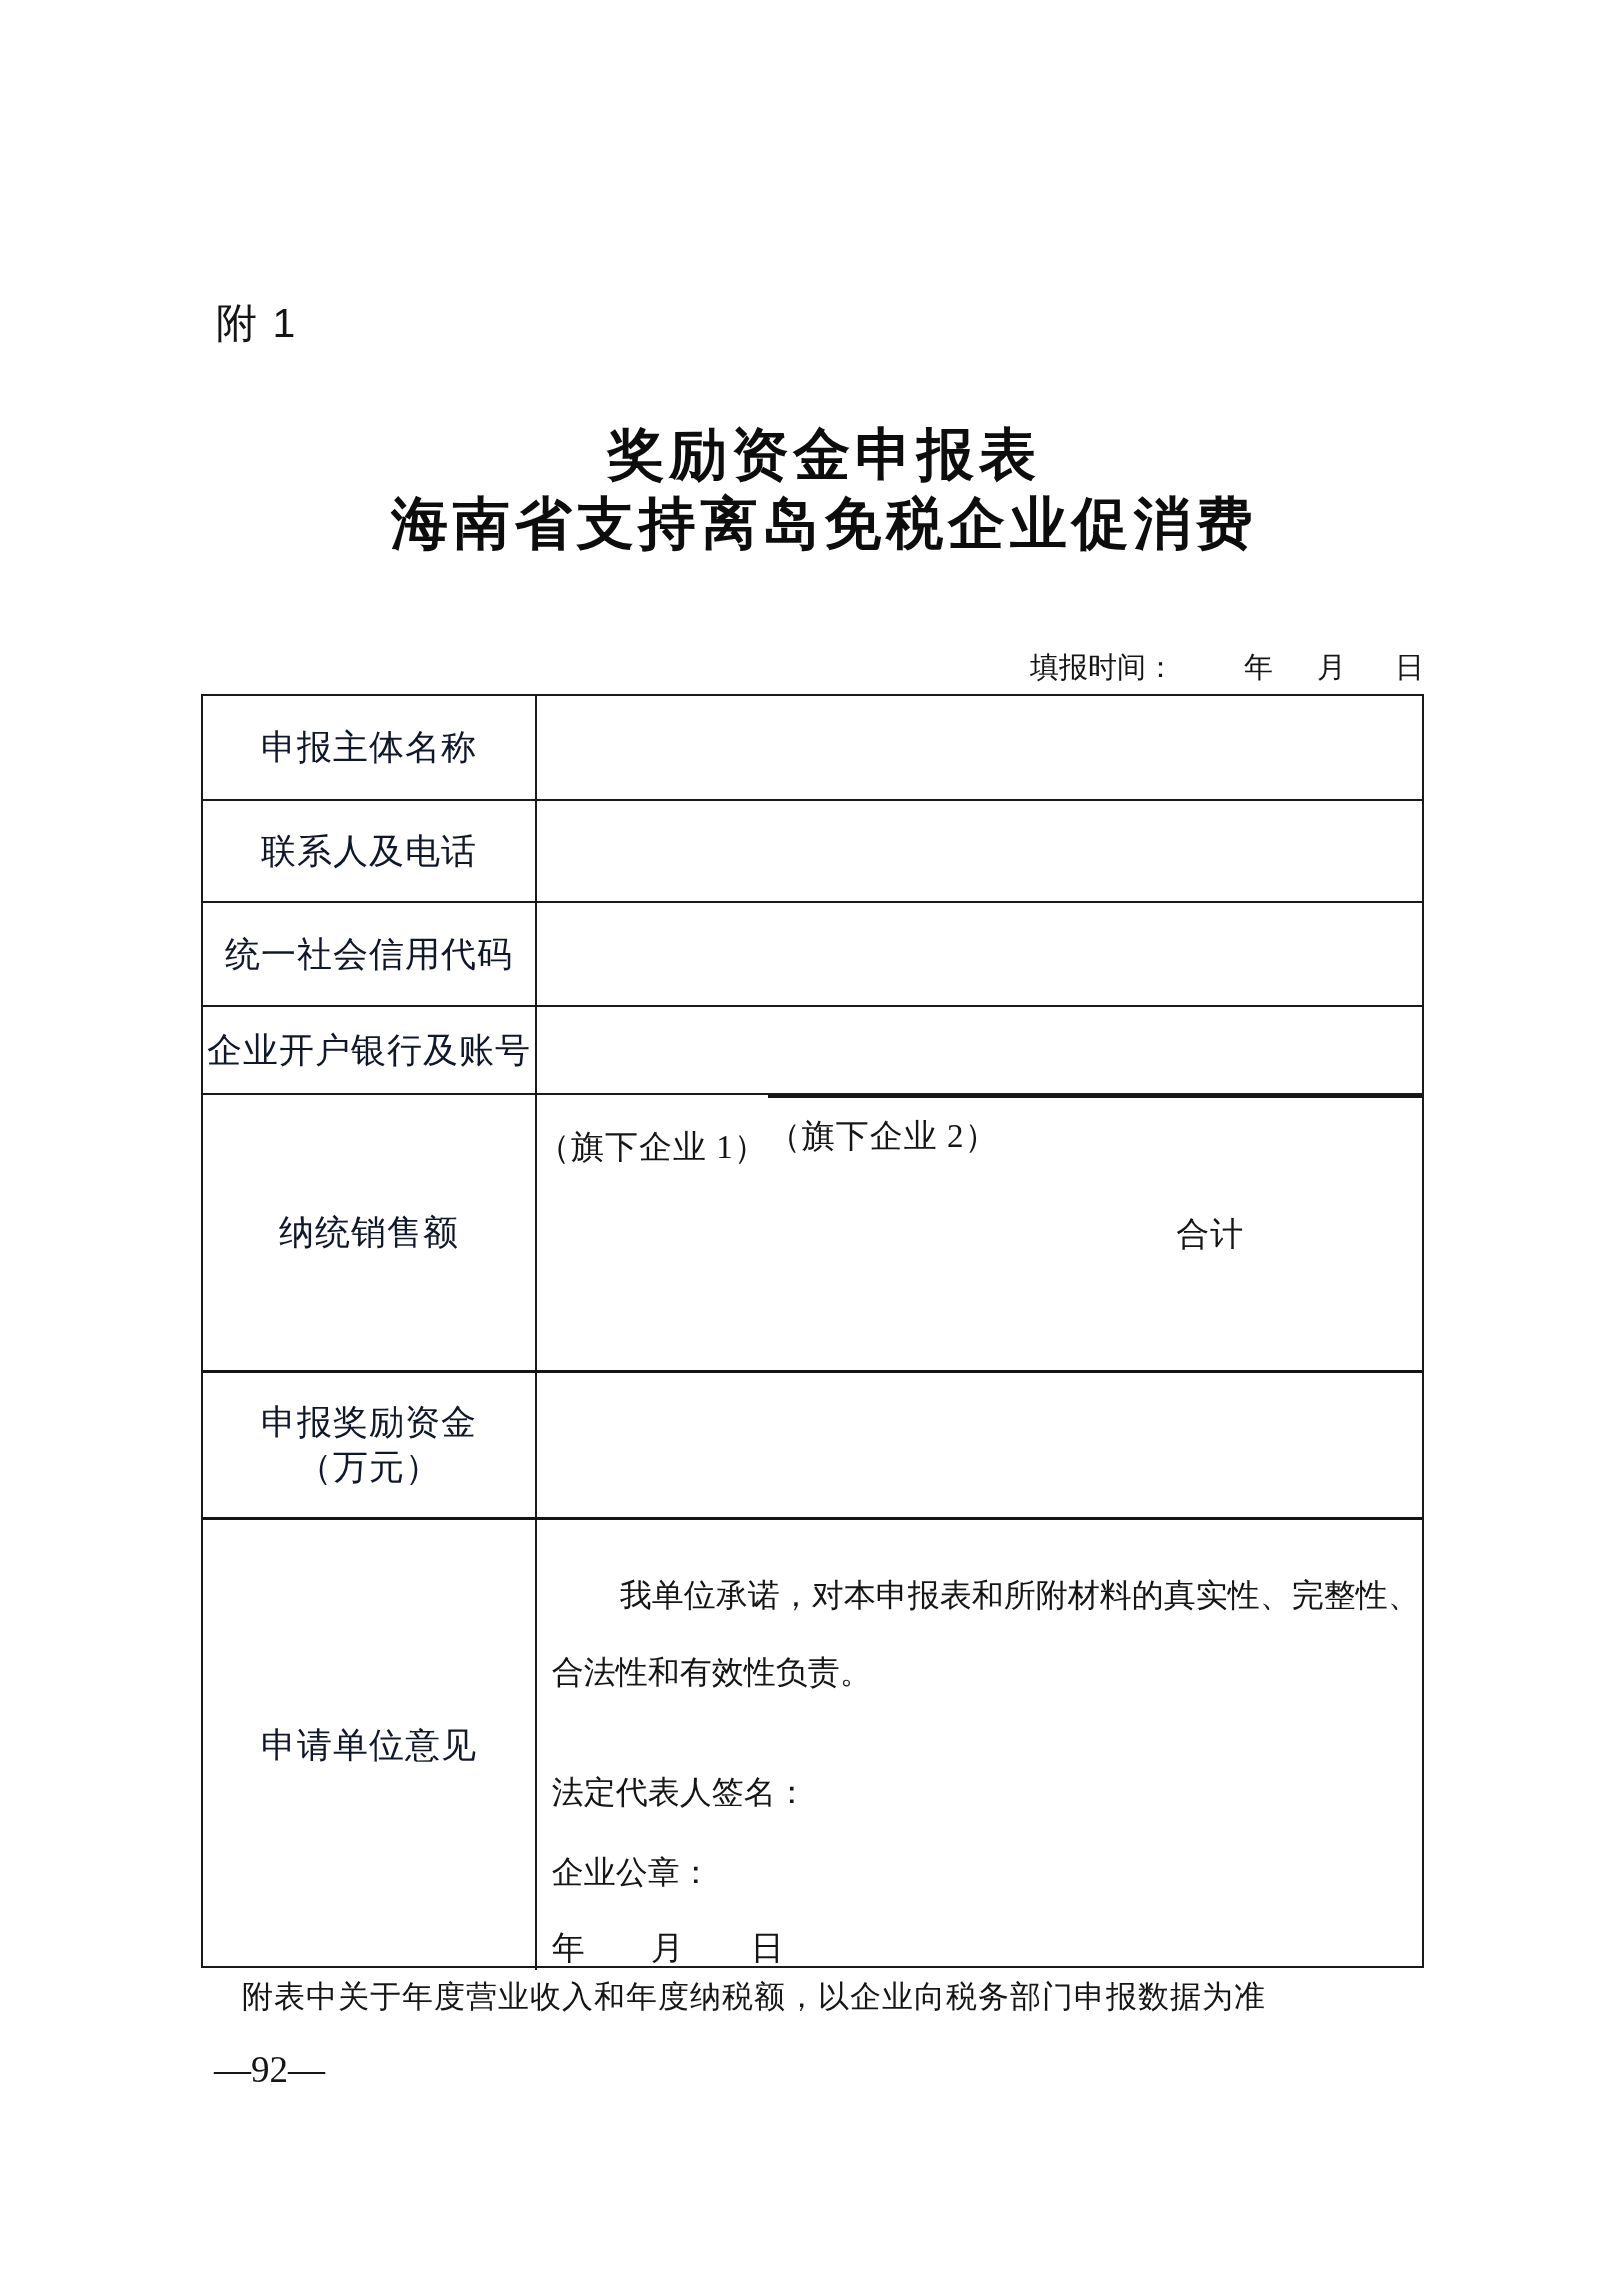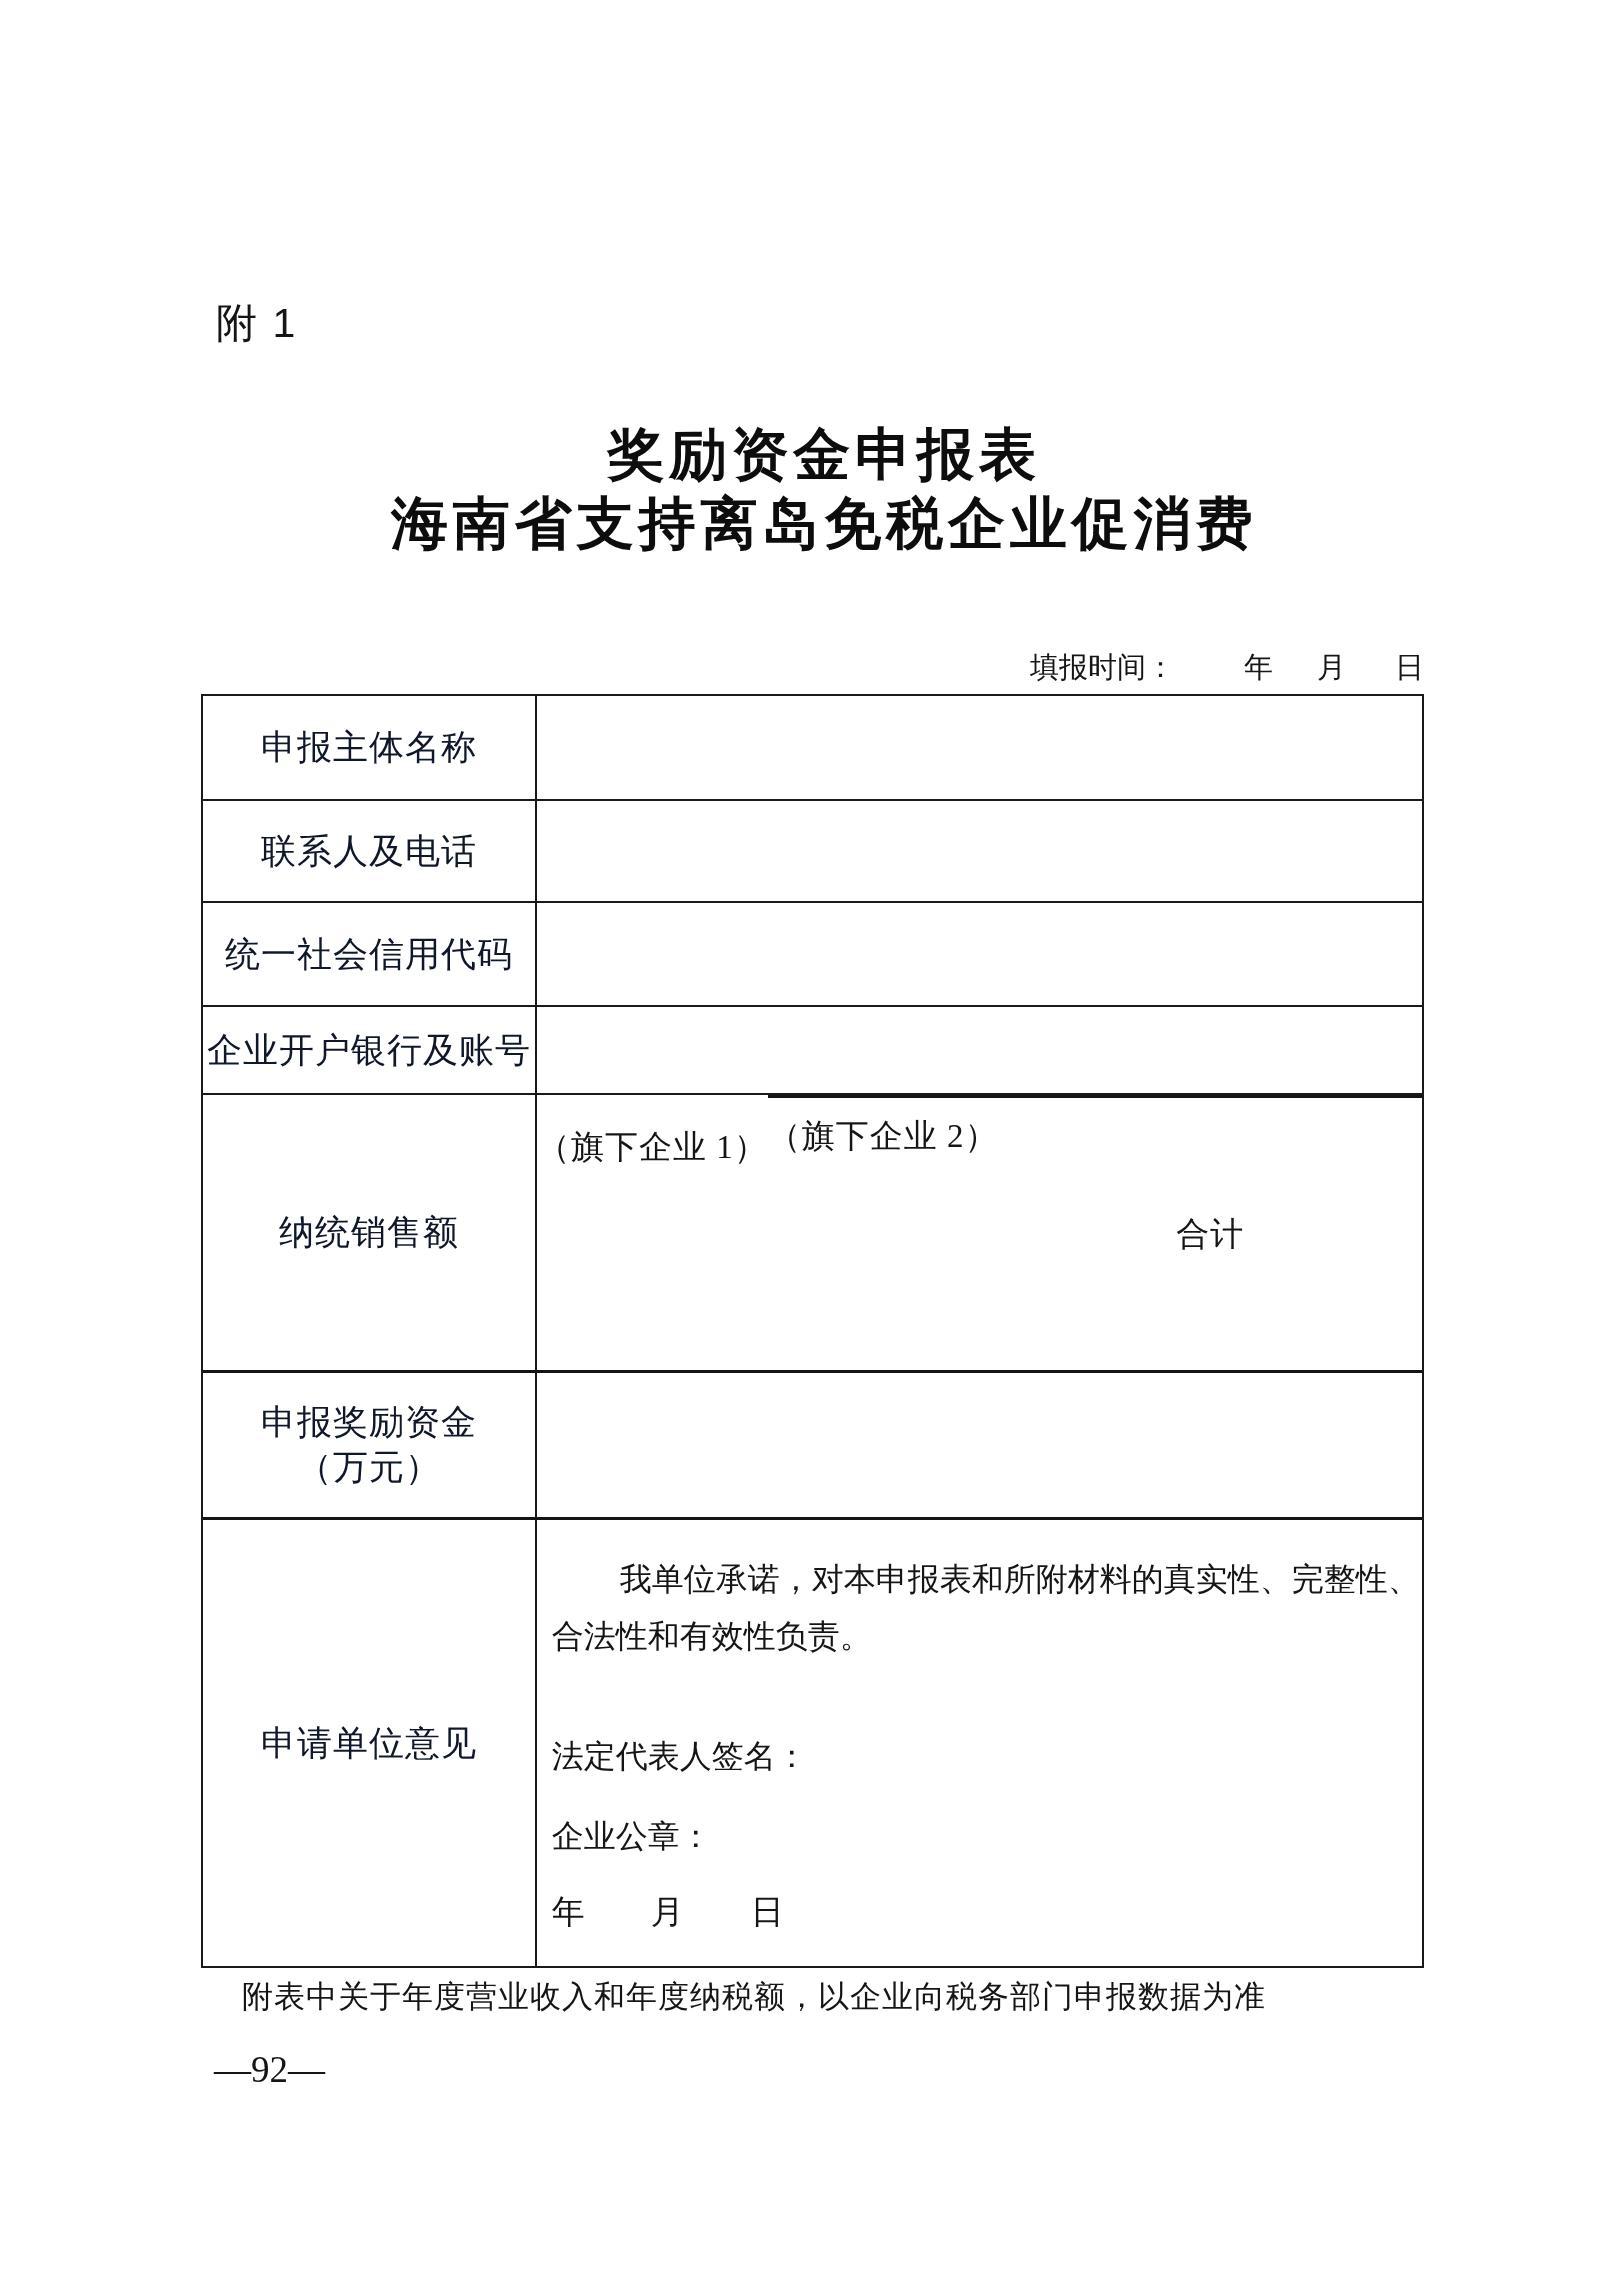--- a/index.html
+++ b/index.html
@@ -105,22 +105,22 @@
   
   .opinion-cell {
     flex: 1 1 auto;
     box-sizing: border-box;
     padding-left: 14.7px;
     font-size: 32px;
     line-height: 43px;
     color: #151515;
   }
   .op-line { white-space: nowrap; }
-  .op-commit-1 { margin-top: 38px; text-indent: 68px; }
-  .op-commit-2 { margin-top: 14px; }
+  .op-commit-1 { margin-top: 54px; text-indent: 68px; }
+  .op-commit-2 { margin-top: 34px; }
   .op-sign     { margin-top: 77px; }
   .op-seal     { margin-top: 37px; }
   .op-date {
     margin-top: 33px;
     text-align: left;
     padding-right: 174px;
     font-size: 33px;
   }
   .op-date .od-month { margin-left: 66px; }
   .op-date .od-day   { margin-left: 67px; }

